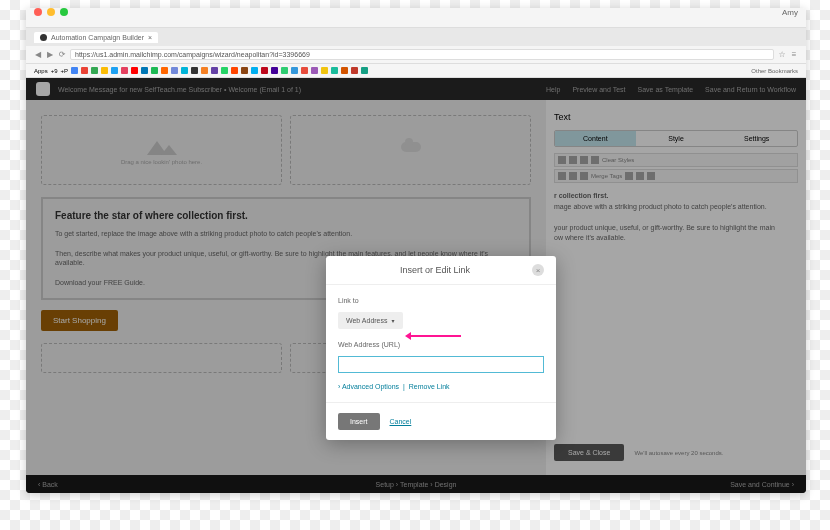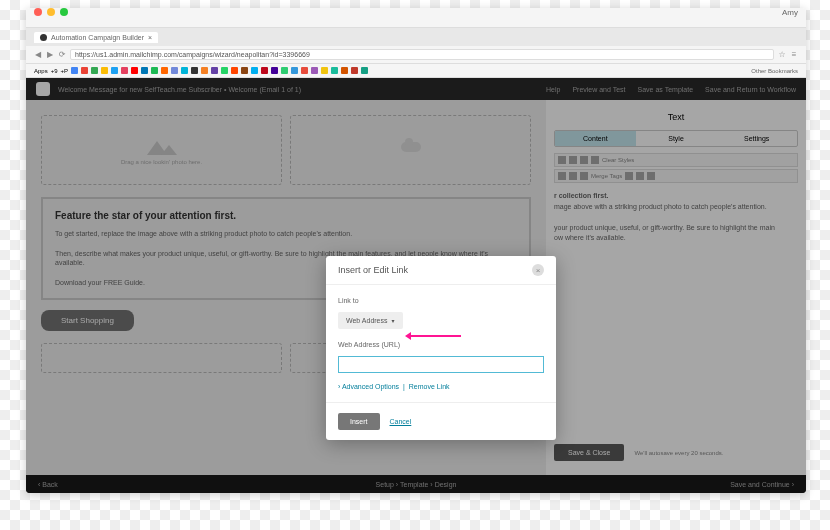--- a/index.html
+++ b/index.html
@@ -27,40 +27,40 @@
 .dashbox{border:1px dashed #bbb;border-radius:3px}
 .imgrow{display:flex;gap:8px;margin-bottom:12px}
 .imgbox{flex:1;height:70px;display:flex;flex-direction:column;align-items:center;justify-content:center;color:#aaa;font-size:6px}
 .mountain{width:30px;height:20px;position:relative;margin-bottom:4px}
 .mountain::before{content:'';position:absolute;bottom:0;left:0;border-left:10px solid transparent;border-right:10px solid transparent;border-bottom:14px solid #ccc}
 .mountain::after{content:'';position:absolute;bottom:0;right:0;border-left:8px solid transparent;border-right:8px solid transparent;border-bottom:10px solid #ccc}
 .cloud{width:20px;height:10px;background:#ddd;border-radius:10px;margin-bottom:6px;position:relative}
 .cloud::before{content:'';position:absolute;top:-4px;left:4px;width:8px;height:8px;background:#ddd;border-radius:50%}
 .feature{border:2px solid #ccc;padding:10px 12px;font-size:7px;color:#666;line-height:1.4}
 .feature h3{font-size:10px;color:#333;margin-bottom:6px}
-.shopbtn{background:#737373;color:#fff;font-size:8px;padding:6px 20px;border-radius:8px;margin-top:10px;display:inline-block}
+.shopbtn{background:#a16207;color:#fff;font-size:8px;padding:6px 12px;border-radius:2px;margin-top:10px;display:inline-block}
 .botrow{display:flex;gap:8px;margin-top:12px}
 .botbox{flex:1;height:30px}
 .rightpane{width:260px;background:#fff;padding:8px;font-size:7px}
-.rtitle{text-align:center;font-size:9px;margin:4px 0 8px}
+.rtitle{font-size:9px;margin:4px 0 8px}
 .tabs3{display:flex;border:1px solid #ccc;border-radius:2px;overflow:hidden;margin-bottom:6px}
 .tabs3 div{flex:1;text-align:center;padding:4px;font-size:7px}
 .tabs3 .active{background:#c5e8f0}
 .toolbar{height:14px;background:#f8f8f8;border:1px solid #ddd;display:flex;align-items:center;gap:3px;padding:0 3px;margin-bottom:2px}
 .tico{width:8px;height:8px;background:#aaa}
 .helptxt{color:#666;line-height:1.5;margin:8px 0}
 .savebtn{background:#5a5a5a;color:#fff;padding:5px 14px;border-radius:2px;font-size:7px;display:inline-block}
 .autosave{font-size:6px;color:#888;margin-left:8px}
 .footer{position:absolute;bottom:0;left:0;right:0;height:18px;background:#1a1a1a;display:flex;align-items:center;padding:0 12px;font-size:7px;color:#aaa}
 .footer .crumbs{position:absolute;left:50%;transform:translateX(-50%)}
 .footer .cont{margin-left:auto}
 .overlay{position:absolute;inset:0;background:rgba(0,0,0,.35);z-index:10}
 .modal{position:absolute;top:178px;left:300px;width:230px;background:#fff;border-radius:3px;z-index:20;box-shadow:0 4px 20px rgba(0,0,0,.3)}
 .mhead{padding:8px 12px;border-bottom:1px solid #eee;display:flex;align-items:center}
-.mtitle{flex:1;text-align:left;font-size:9px;color:#555}
+.mtitle{flex:1;text-align:center;font-size:9px;color:#555}
 .mclose{width:12px;height:12px;background:#ddd;border-radius:50%;font-size:8px;display:flex;align-items:center;justify-content:center;color:#888}
 .mbody{padding:12px}
 .mlabel{font-size:7px;color:#666;margin-bottom:5px}
 .dropdown{background:#eee;padding:5px 8px;font-size:7px;border-radius:2px;display:inline-flex;align-items:center;gap:4px;color:#555}
 .dropdown::after{content:'▾';font-size:6px}
 .arrow{position:absolute;top:50px;left:85px;width:50px;height:2px;background:#ff1493}
 .arrow::before{content:'';position:absolute;left:-6px;top:-3px;border-right:6px solid #ff1493;border-top:4px solid transparent;border-bottom:4px solid transparent}
 .minput{width:100%;border:1px solid #52bad5;padding:4px;font-size:7px;outline:none}
 .mlinks{font-size:7px;color:#027e9b;margin-top:10px}
 .mlinks::before{content:'› '}
@@ -145,21 +145,21 @@
         <div class="imgrow">
           <div class="imgbox dashbox">
               <div class="mountain"></div>
               <span>Drag a nice lookin' photo here.</span>
             </div>
           <div class="imgbox dashbox">
               <div class="cloud"></div>
             </div>
         </div>
         <div class="feature">
-          <h3>Feature the star of your attention first.</h3>
+          <h3>Feature the star of where collection first.</h3>
           <p>To get started, replace the image above with a striking product photo to catch people's attention.</p><br>
           <p>Then, describe what makes your product unique, useful, or gift-worthy. Be sure to highlight the main features, and let people know where it's available.</p><br>
           <p>Download your FREE Guide.</p>
         </div>
         <div class="shopbtn">Start Shopping</div>
         <div class="botrow">
           <div class="botbox dashbox"></div>
           <div class="botbox dashbox"></div>
         </div>
       </div>

